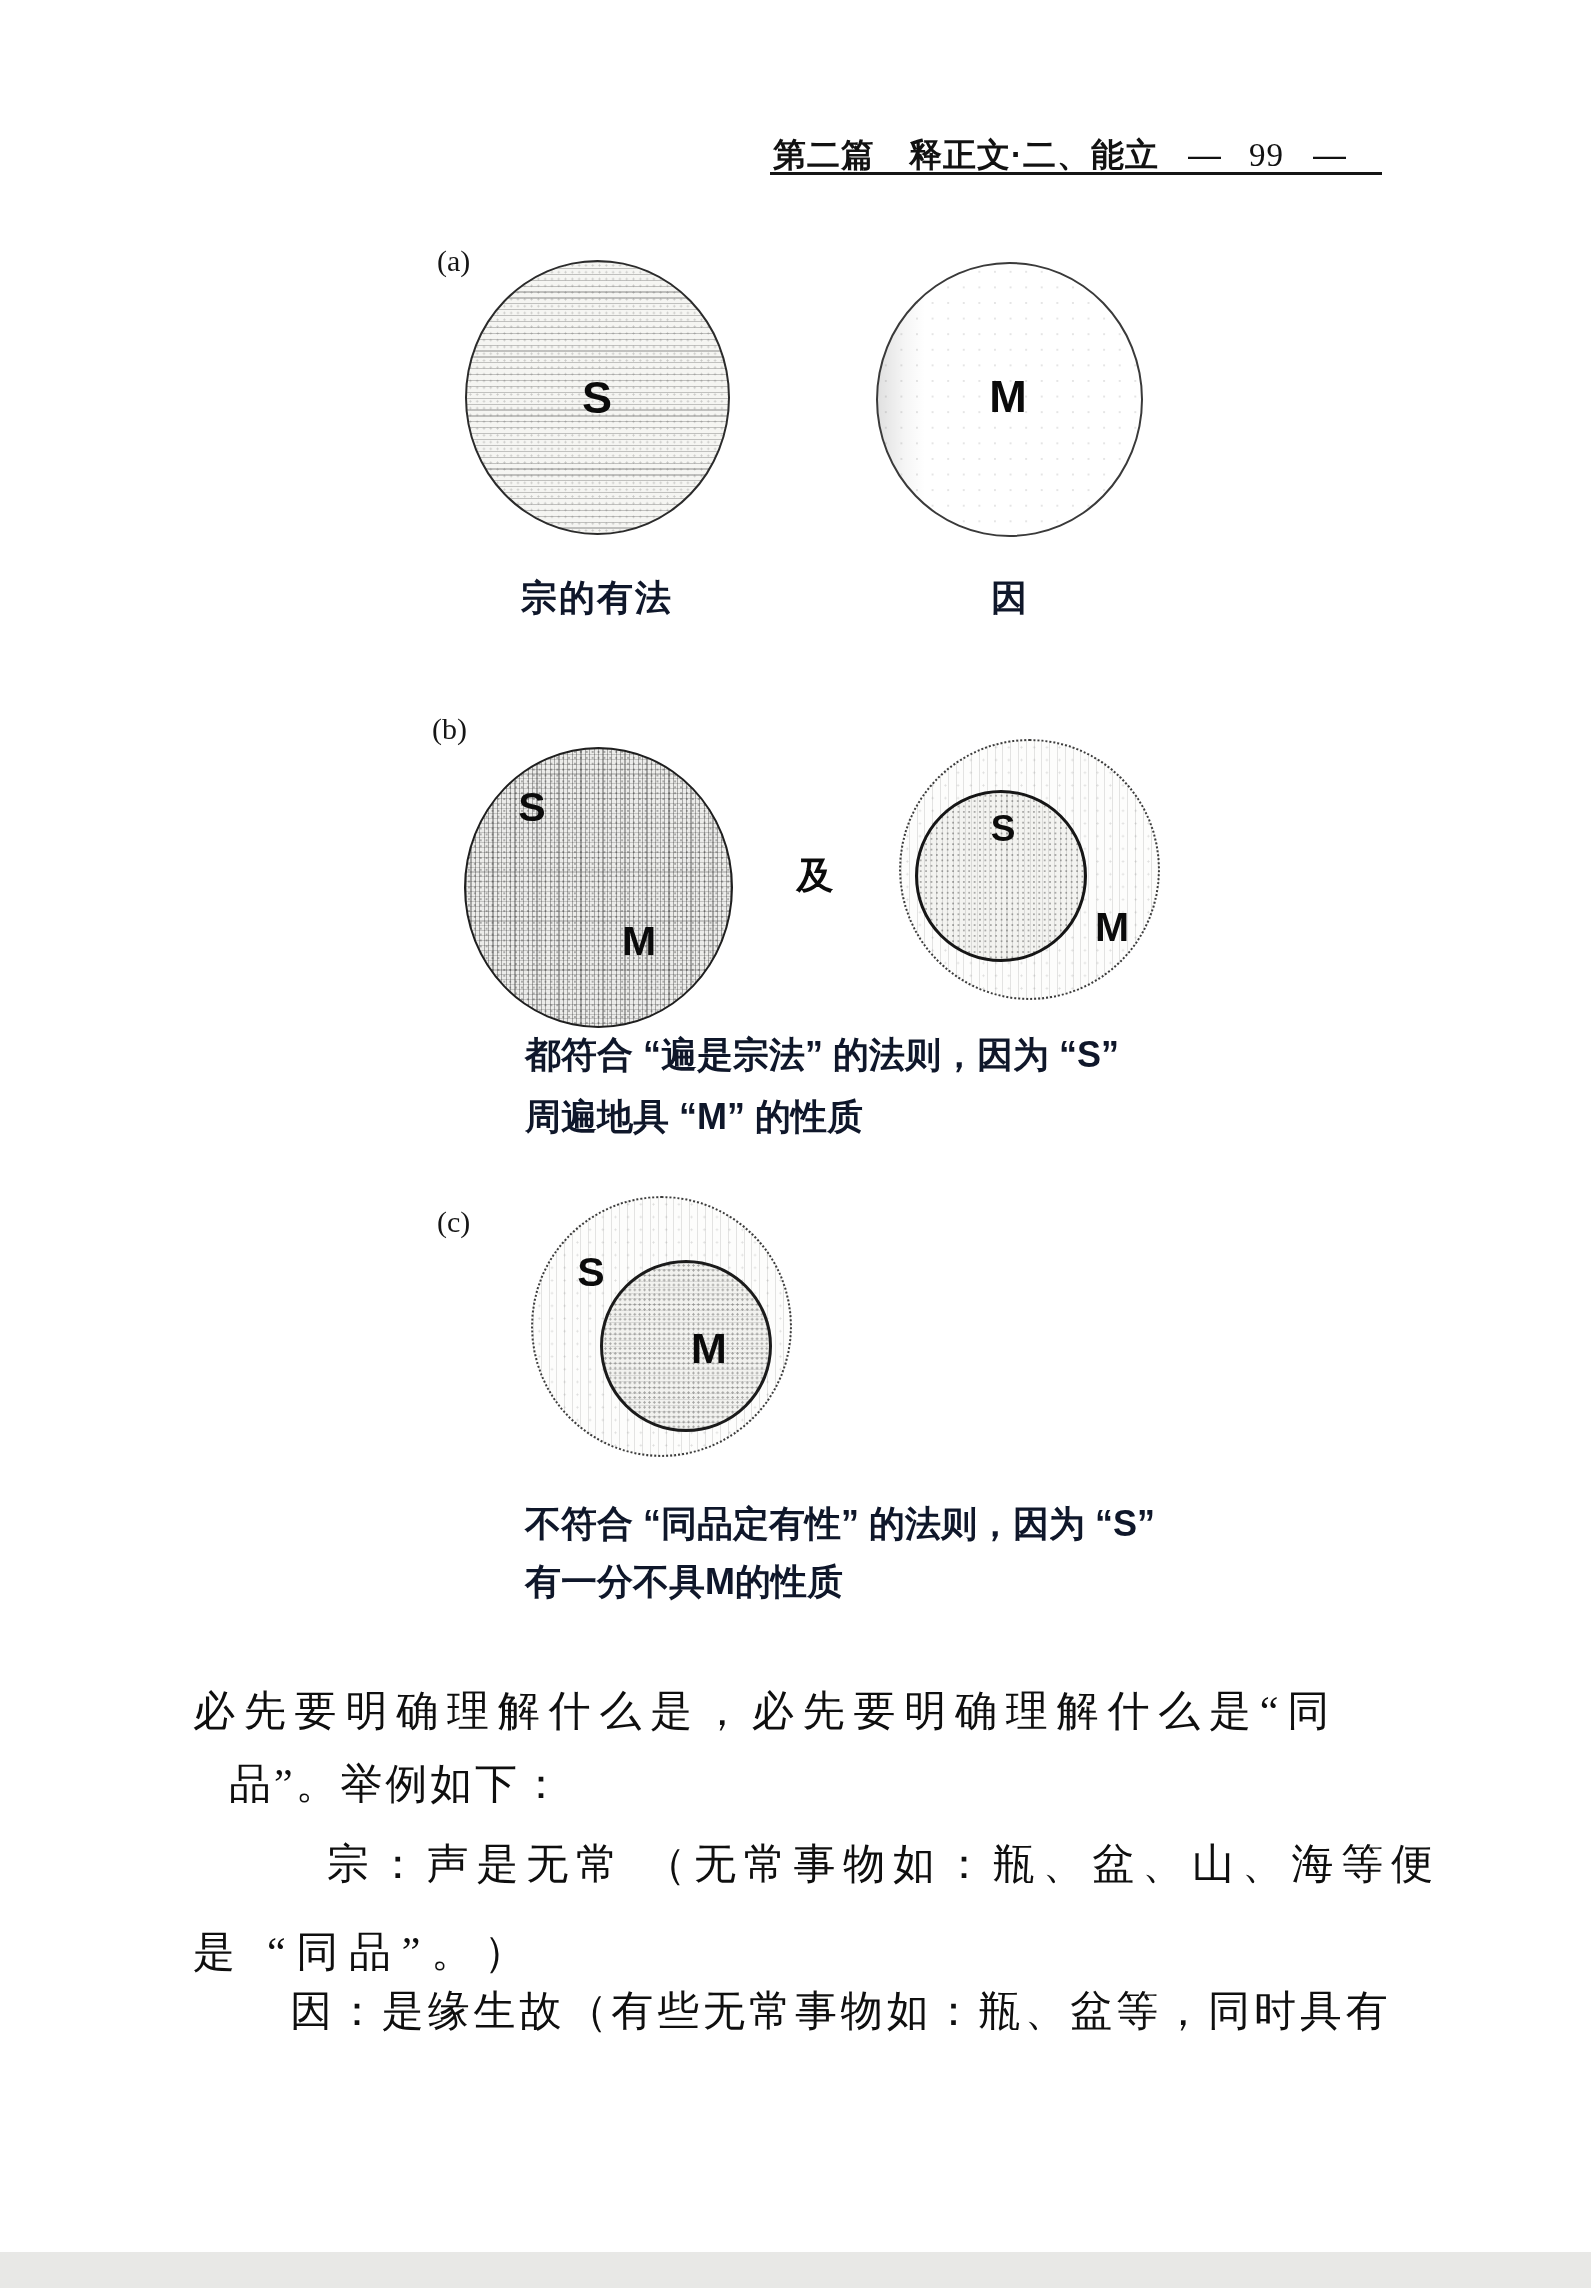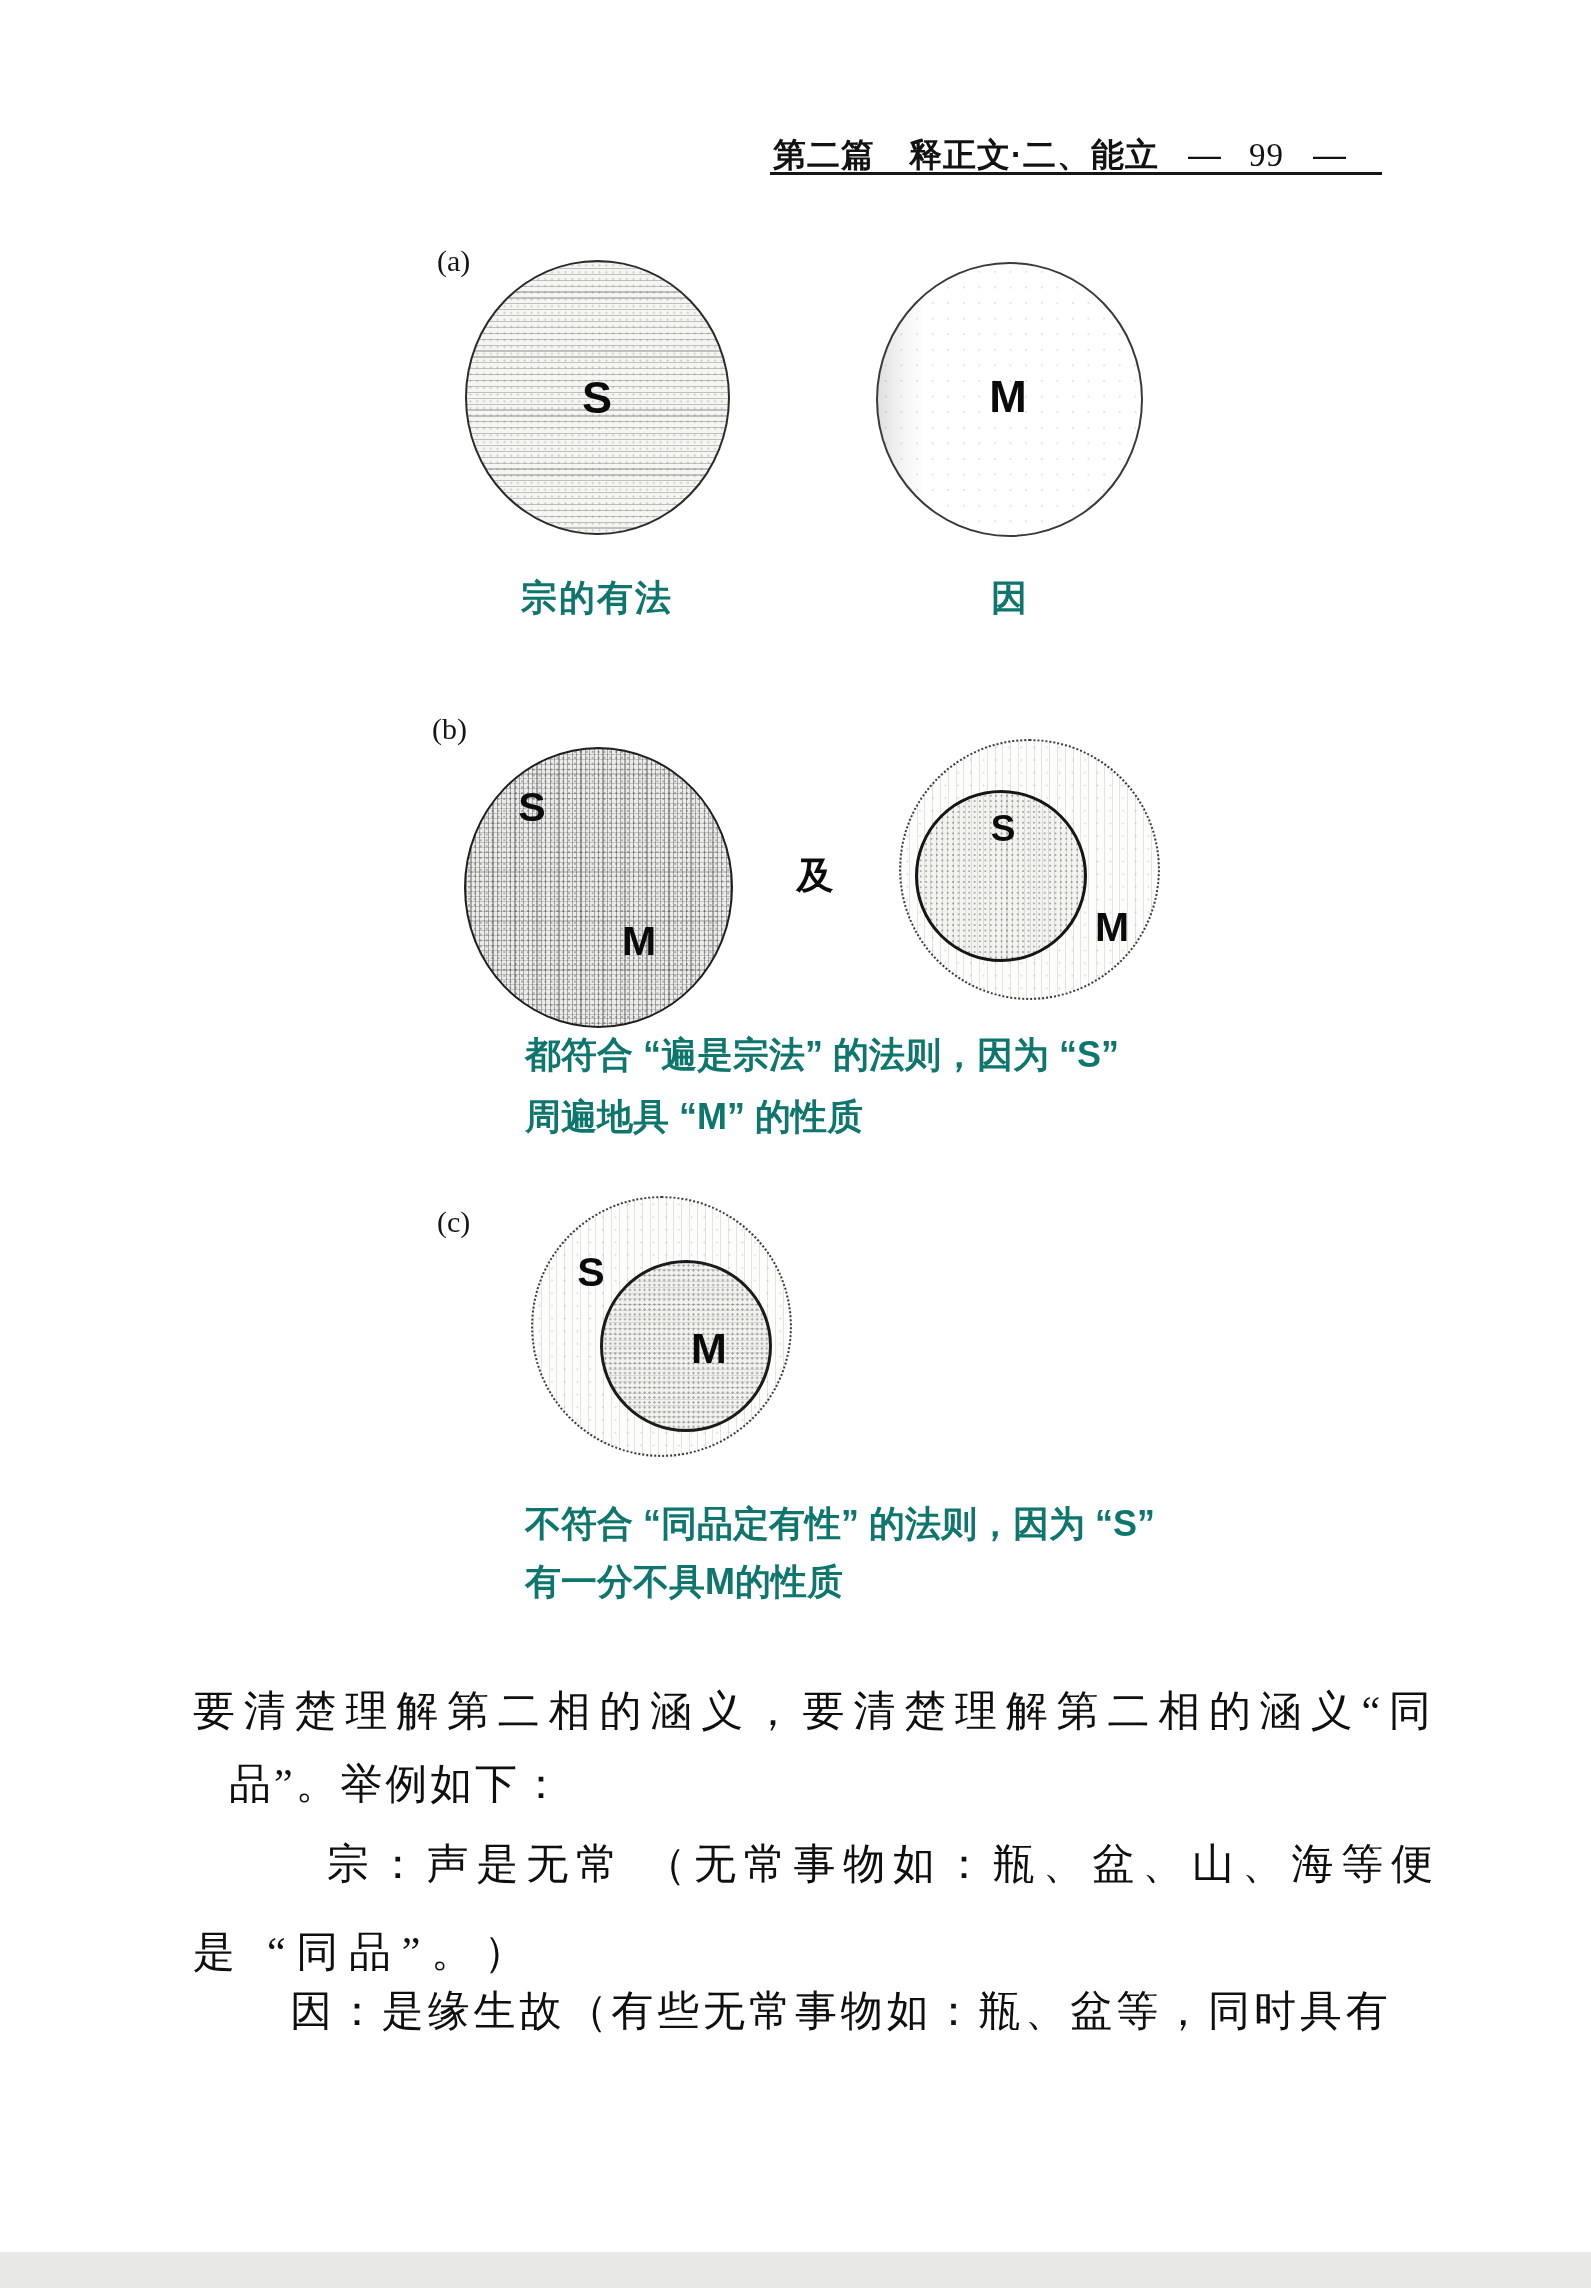--- a/index.html
+++ b/index.html
@@ -58,21 +58,21 @@
   .g-am{left:1008px;top:396px;font-size:45px;}
   .g-bs{left:532px;top:807px;font-size:41px;}
   .g-bm{left:639px;top:941px;font-size:41px;}
   .g-and{left:815px;top:875px;font-size:37px;font-family:"Liberation Serif",serif;font-weight:700;}
   .g-brs{left:1003px;top:828px;font-size:37px;}
   .g-brm{left:1112px;top:927px;font-size:41px;}
   .g-cs{left:591px;top:1272px;font-size:41px;}
   .g-cm{left:709px;top:1348px;font-size:43px;}
   
   .cap{position:absolute;font-family:"Liberation Sans",sans-serif;font-weight:700;font-size:36px;
-       color:#0f766e;white-space:nowrap;line-height:1.15;}
+       color:#0f172a;white-space:nowrap;line-height:1.15;}
   .cap-center{transform:translateX(-50%);}
   .cap-a-left{left:597px;top:577px;letter-spacing:2px;}
   .cap-a-right{left:1009px;top:577px;}
   .cap-b1{left:525px;top:1034px;}
   .cap-b2{left:525px;top:1096px;}
   .cap-c1{left:525px;top:1503px;}
   .cap-c2{left:525px;top:1561px;}
   
   .bl{position:absolute;left:193px;font-family:"Liberation Serif",serif;font-size:42px;
       color:#0f0f0f;white-space:nowrap;line-height:1;}
@@ -116,20 +116,20 @@
   <div class="cap cap-b2">周遍地具 “M” 的性质</div>
 
   <div class="diag-label" style="left:437px;top:1205px;">(c)</div>
   <div class="circ c-c-outer"></div>
   <div class="circ c-c-inner"></div>
   <div class="glyph g-cs">S</div>
   <div class="glyph g-cm">M</div>
   <div class="cap cap-c1">不符合 “同品定有性” 的法则，因为 “S”</div>
   <div class="cap cap-c2">有一分不具M的性质</div>
 
-  <div class="bl l2">要清楚理解第二相的涵义，要清楚理解第二相的涵义“同</div>
+  <div class="bl l2">必先要明确理解什么是，必先要明确理解什么是“同</div>
   <div class="bl l3">品”。举例如下：</div>
   <div class="bl ind l4">宗：声是无常 （无常事物如：瓶、盆、山、海等便</div>
   <div class="bl l5">是 “同品”。）</div>
   <div class="bl ind l6">因：是缘生故（有些无常事物如：瓶、盆等，同时具有</div>
 
 </div>
 
 
 </body></html>

